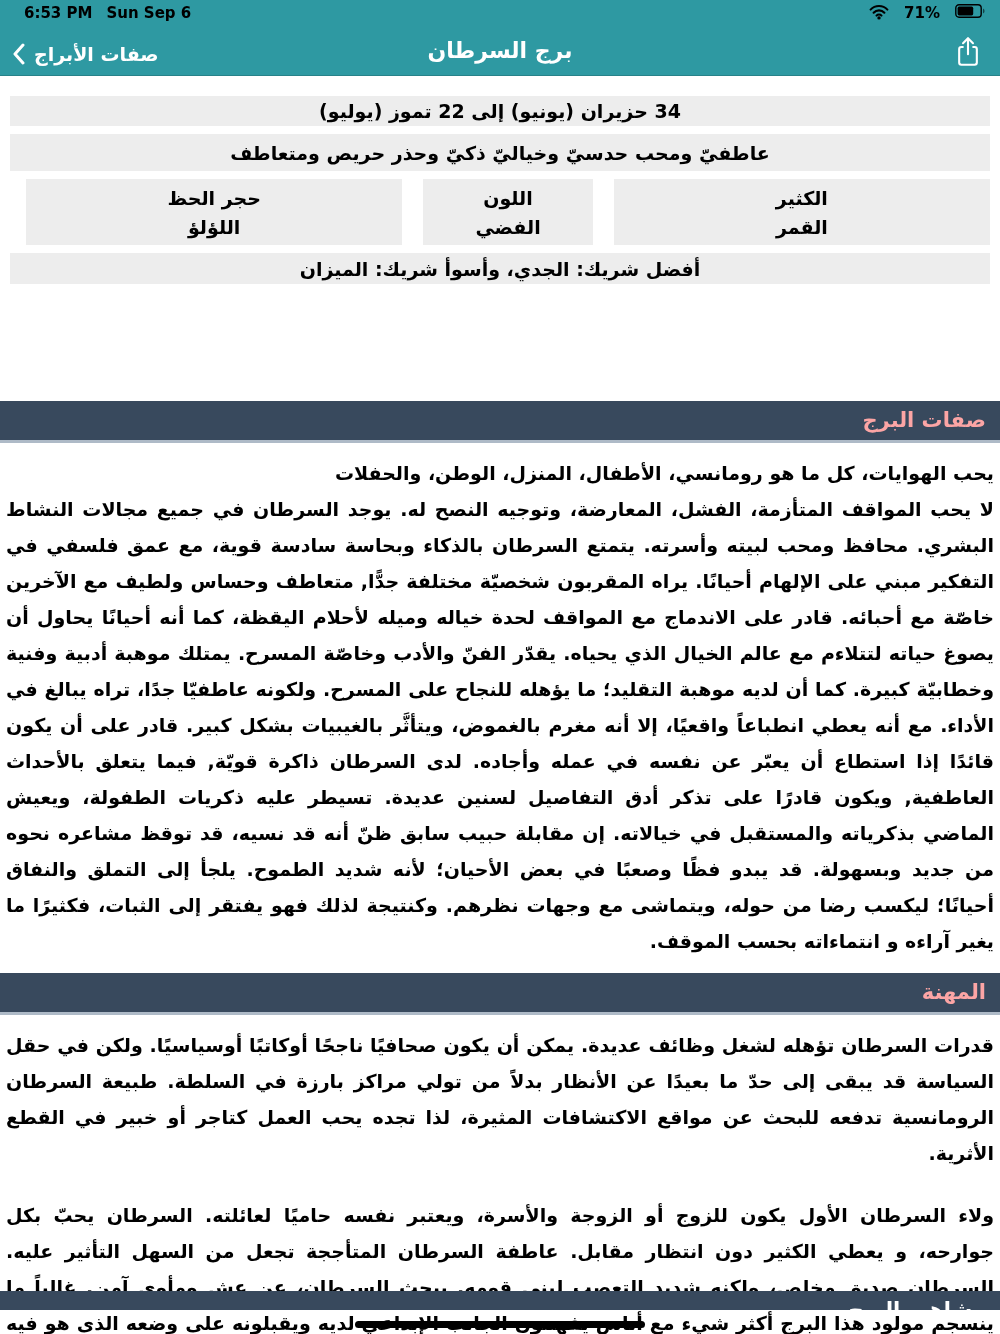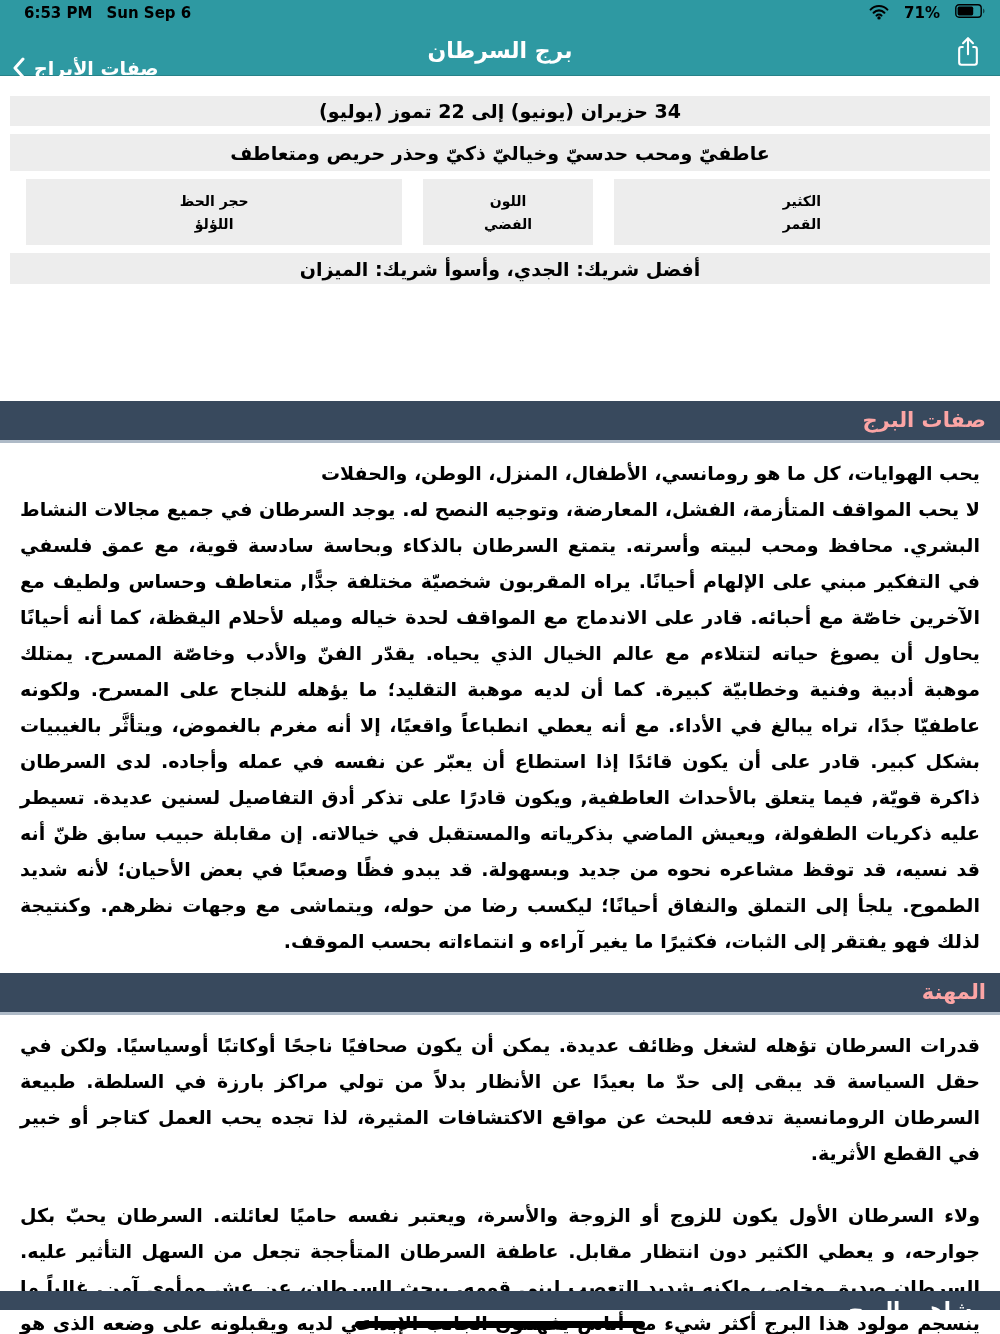--- a/index.html
+++ b/index.html
@@ -22,48 +22,48 @@
   }
   .status-left{display:flex;gap:14px;align-items:flex-end;margin-left:10px;}
   .status-right{display:flex;gap:15px;align-items:flex-start;}
   
   .nav-bar{
     height:50px;background:var(--teal);position:relative;display:flex;
     align-items:center;justify-content:center;border-bottom:1px solid rgba(0,0,0,0.15);
   }
   .nav-title{color:#fff;font-size:22px;font-weight:700;}
   .back-button{
-    position:absolute;left:12px;top:17px;height:50px;display:flex;align-items:center;gap:9px;
+    position:absolute;left:12px;top:3px;height:50px;display:flex;align-items:center;gap:9px;
     color:#fff;font-size:19px;font-weight:700;cursor:pointer;direction:rtl;
   }
   .share-button{position:absolute;right:18px;top:10px;width:28px;height:32px;cursor:pointer;}
   
   .info-wrap{margin:20px 10px 0;direction:rtl;}
   .info-row{
     background:var(--box_bg);display:flex;align-items:center;justify-content:center;
     font-weight:700;font-size:19px;margin-bottom:8px;text-align:center;
   }
   .row-date{height:30px;}
   .row-traits{height:37px;}
   .row-partners{height:31px;margin-bottom:0;}
   .attr-row{display:flex;gap:5px;margin-bottom:8px;direction:rtl;}
   .attr-box{
     background:var(--box_bg);height:66px;display:flex;flex-direction:column;
-    align-items:center;justify-content:center;gap:7px;font-weight:700;font-size:14px;margin-left:16px;
+    align-items:center;justify-content:center;gap:7px;font-weight:700;font-size:19px;margin-left:16px;
   }
   .attr-wide{flex:2.22;}
   .attr-narrow{flex:1;}
   
   .sections{margin-top:117px;}
   .section-header{
     background:var(--header_bg);color:#fca5a5;font-size:21px;font-weight:700;
     text-align:right;direction:rtl;padding:7px 14px 8px;border-bottom:3px solid var(--header_underline);
   }
   .section-body{
-    padding:12px 20px 14px;direction:rtl;text-align:justify;
+    padding:12px 6px 14px;direction:rtl;text-align:justify;
     font-size:19px;line-height:36px;font-weight:700;border-radius:26px;
   }
   .section-body p{margin:0;}
   
   .bottom-header{
     position:absolute;left:0;right:0;top:1291px;height:19px;overflow:hidden;
     background:var(--header_bg);color:#fff;font-size:21px;font-weight:700;
     text-align:right;direction:rtl;padding:7px 14px 0;
   }
   .home-indicator{

